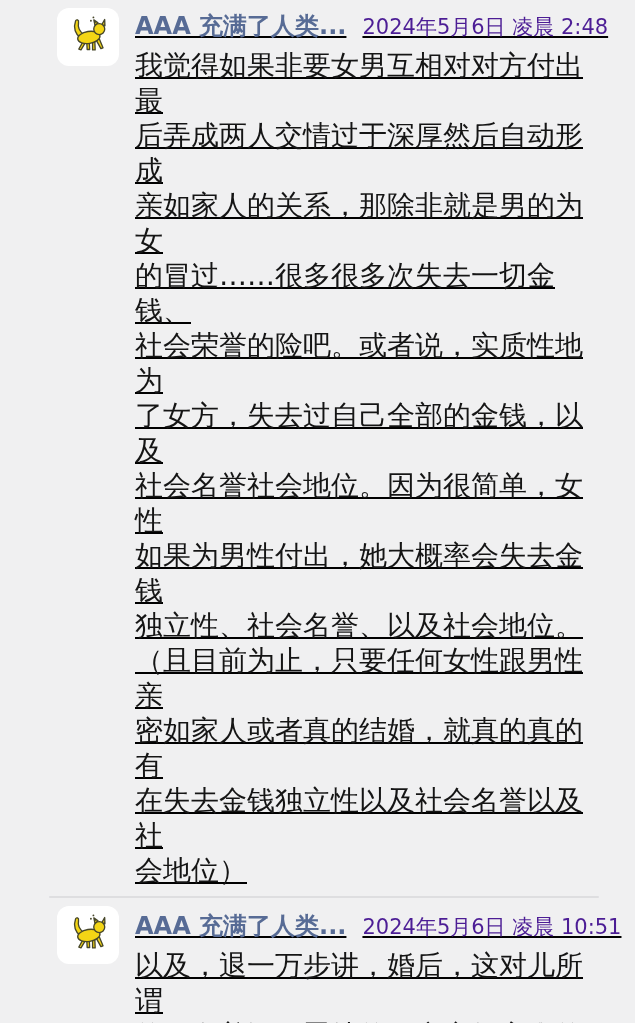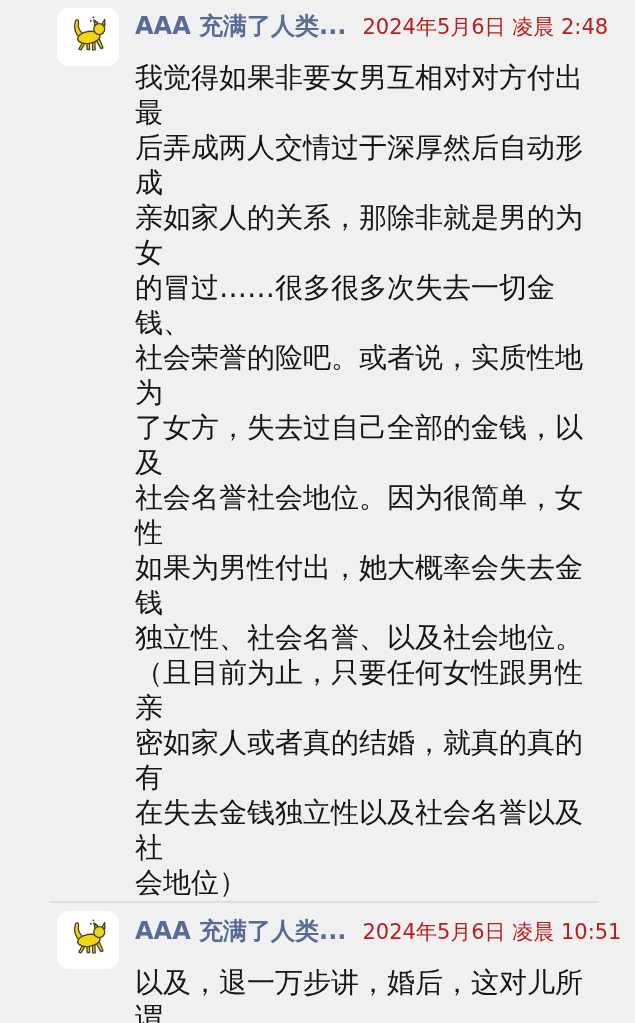--- a/index.html
+++ b/index.html
@@ -12,21 +12,22 @@
     background: #f0f0f1;
     font-family: "DejaVu Sans", sans-serif;
     overflow: hidden;
   }
   .chat {
     width: 100%;
     height: 100%;
   }
   .message {
     position: relative;
-    padding: 10px 25px 1px 135px;
+    padding: 10px 25px 8px 135px;
+    text-decoration: underline;
   }
   .message + .divider + .message {
     padding-top: 12px;
   }
   .avatar {
     position: absolute;
     left: 57px;
     top: 8px;
     width: 62px;
     height: 58px;
@@ -44,27 +45,27 @@
     height: 34px;
   }
   .sender {
     color: #576b95;
     font-size: 24px;
     font-weight: 600;
     white-space: nowrap;
     cursor: pointer;
   }
   .time {
-    color: #b91c1c;
+    color: #4c1d95;
     font-size: 21px;
     font-weight: 400;
     white-space: nowrap;
   }
   .msg-text {
-    margin-top: 16px;
+    margin-top: 4px;
     font-size: 28px;
     line-height: 35px;
     color: #151515;
     white-space: pre-line;
     word-break: break-all;
   }
   .divider {
     height: 2px;
     background: #dedee0;
     border-radius: 1px;

